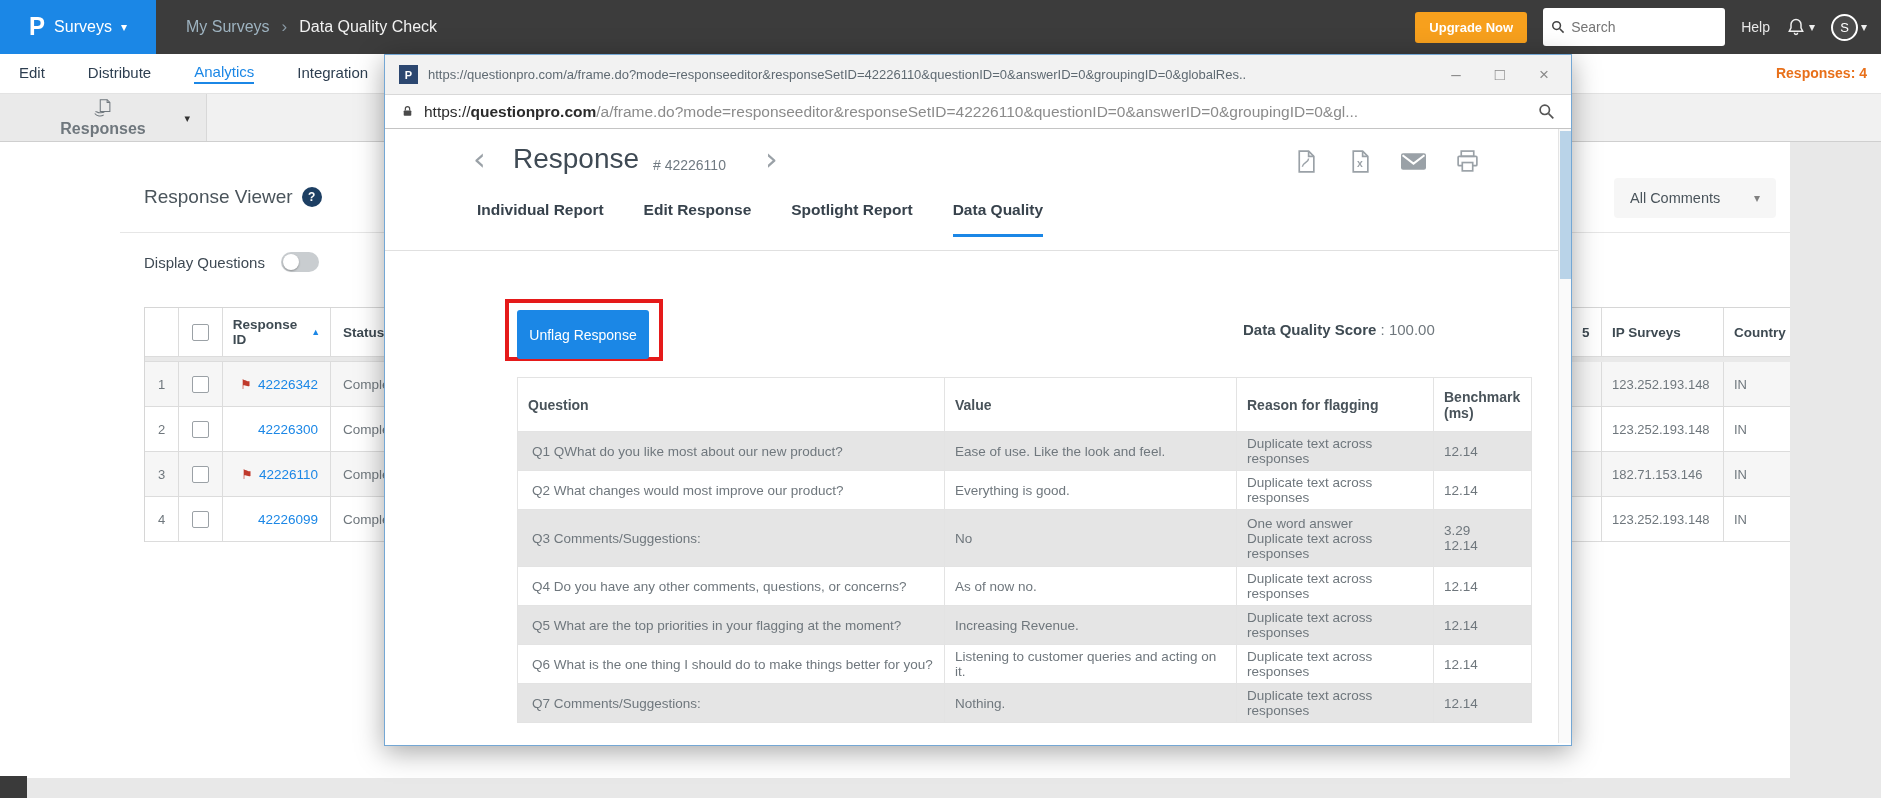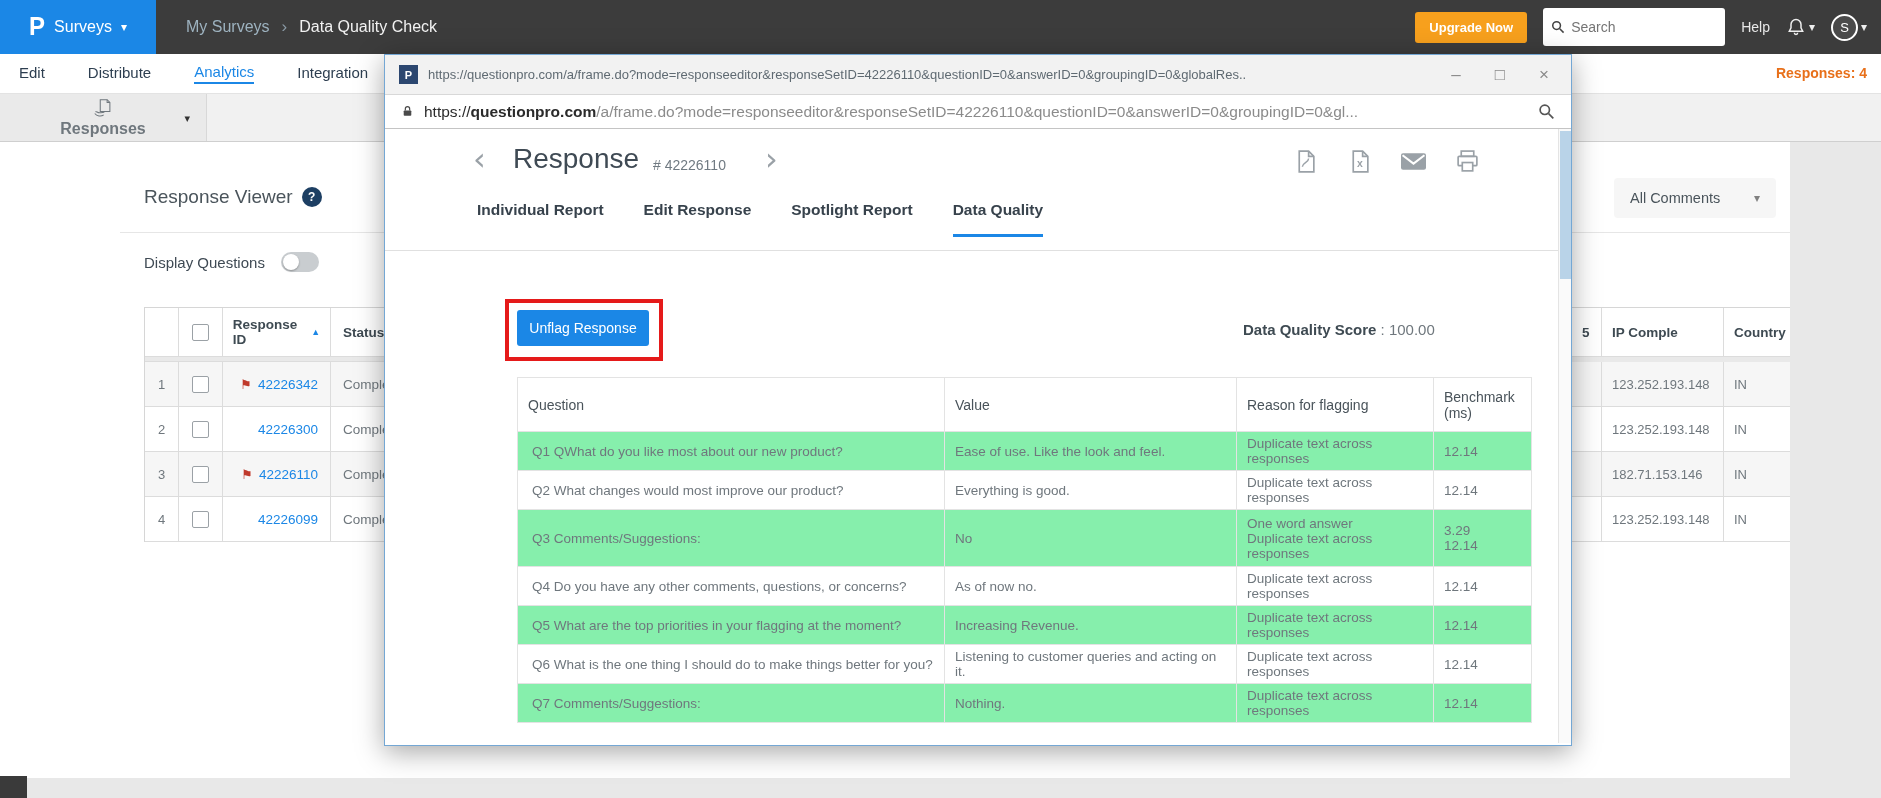--- a/index.html
+++ b/index.html
@@ -112,32 +112,32 @@
   .m-resp-ref { position:absolute; left:268px; top:28px; font-size:14px; color:#707a82; }
   .export-icons { position:absolute; left:908px; top:20px; display:flex; gap:29px; color:#9aa1a7; }
   .export-icons svg { width:25px; height:25px; cursor:pointer; }
 
   .m-tabs { position:absolute; left:92px; top:72px; display:flex; gap:40px; }
   .m-tab { font-size:15.5px; font-weight:600; color:#37424c; padding-bottom:15px; cursor:pointer; }
   .m-tab.active { border-bottom:3px solid #1b87e6; }
   .tabs-border { position:absolute; left:0; top:121px; width:100%; height:1px; background:#e0e0e0; }
 
   .red-annot { position:absolute; left:120px; top:170px; width:158px; height:62px; border:4px solid #e51a1a; }
-  .unflag-btn { position:absolute; left:132px; top:181px; width:132px; height:36px; background:#1b87e6; border:none; border-radius:3px; color:#fff; font-size:14px; font-family:inherit; cursor:pointer; }
+  .unflag-btn { position:absolute; left:132px; top:181px; width:132px; height:49px; background:#1b87e6; border:none; border-radius:3px; color:#fff; font-size:14px; font-family:inherit; cursor:pointer; }
   .score-line { position:absolute; left:858px; top:192px; font-size:15px; }
   .score-label { font-weight:700; color:#3e4a52; }
   .score-value { color:#6f777d; }
 
   .qt-wrap { position:absolute; left:132px; top:248px; width:1014px; }
   table.qt { border-collapse:collapse; width:1014px; table-layout:fixed; }
   .qt th, .qt td { border:1px solid #e3e3e3; padding:4px 10px; vertical-align:middle; }
-  .qt th { text-align:left; font-size:14px; font-weight:400; color:#49535a; height:54px; background:#fff; }
+  .qt th { text-align:left; font-size:14px; font-weight:700; color:#49535a; height:54px; background:#fff; }
   .qt td { font-size:13.5px; color:#6f777d; }
   .qt td.q-cell { padding-left:14px; }
-  .qt tr.odd td { background:#86efac; }
+  .qt tr.odd td { background:#e5e5e5; }
   .qt tr.h33 { height:33px; } .qt tr.h57 { height:57px; } .qt tr.h32 { height:32px; }
 
   .m-scrollbar { position:absolute; right:0; top:0; width:13px; height:614px; background:#fafafa; border-left:1px solid #e4e4e4; }
   .m-scroll-thumb { position:absolute; left:1px; top:2px; width:11px; height:148px; background:#b9d3e8; cursor:grab; }
 </style>
 </head>
 <body>
 
 <div id="app">
 
@@ -269,21 +269,21 @@
         <div class="rt-id">
             <span class="idlink">42226099</span>
           </div>
         <div class="rt-status">Comple</div>
       </div>
     </div>
 
     <div class="right-frag">
       <div class="rf-row rf-head">
         <div>5</div>
-        <div>IP Comple</div>
+        <div>IP Surveys</div>
         <div>Country Co</div>
       </div>
       <div class="rf-spacer"></div>
       <div class="rf-row rf-body odd">
         <div></div>
         <div>123.252.193.148</div>
         <div>IN</div>
       </div>
       <div class="rf-row rf-body">
         <div></div>

